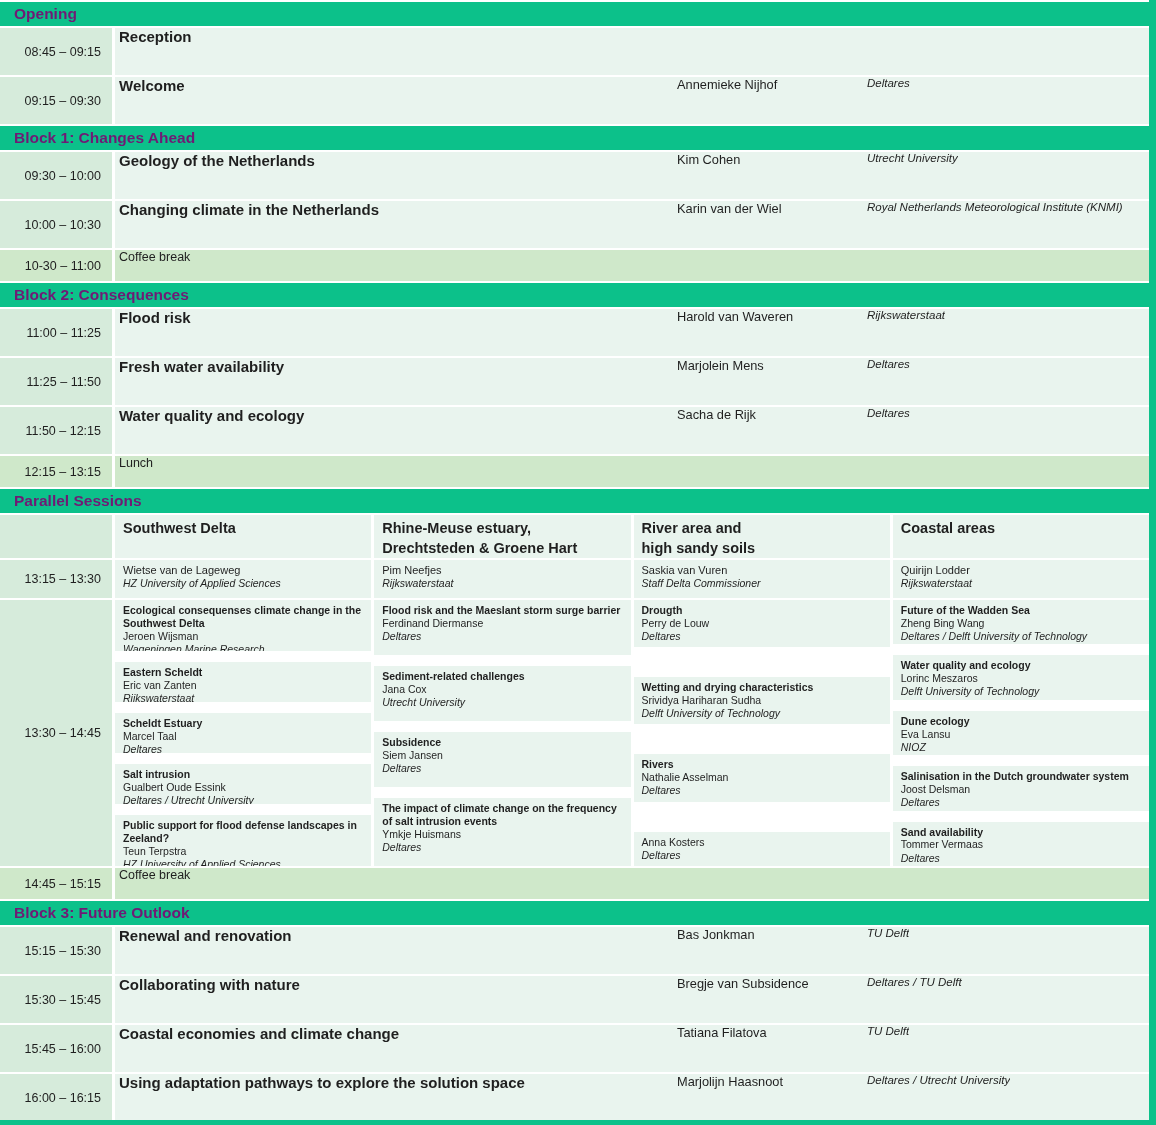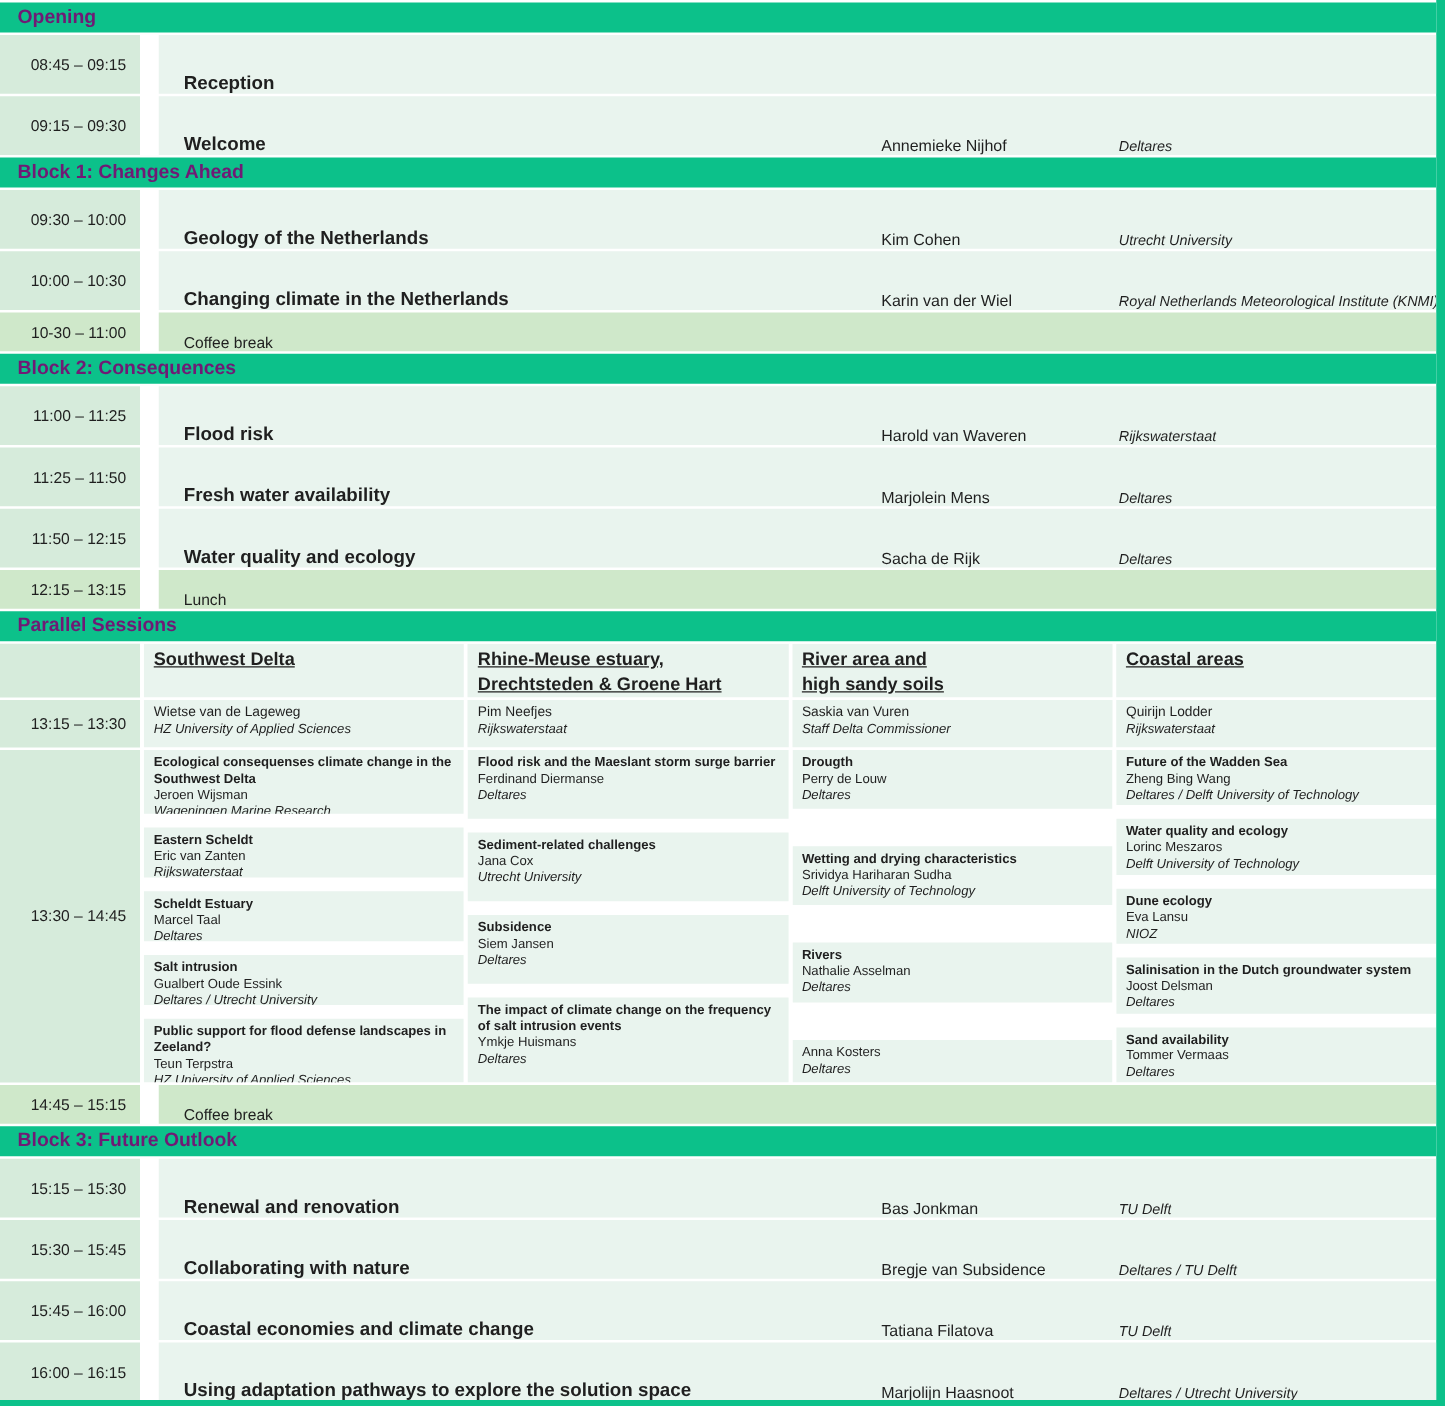--- a/index.html
+++ b/index.html
@@ -9,24 +9,24 @@
     --break:#cfe8ca;
     --ink:#1f1f1f;
   }
   *{margin:0;padding:0;box-sizing:border-box;}
   body{background:#ffffff;font-family:"Liberation Sans",sans-serif;color:var(--ink);}
   .page{width:1156px;height:1125px;background:#ffffff;border-right:7px solid var(--green);
         border-bottom:5px solid var(--green);padding-top:2px;overflow:hidden;}
   .band{height:24px;background:var(--green);color:#701a75;font-weight:bold;font-size:15.5px;
         display:flex;align-items:center;padding-left:14px;margin-bottom:2px;}
   .row{display:flex;gap:3px;margin-bottom:2px;}
-  .h32{height:47px;} .h31{height:31px;} .h30{height:30px;} .h43{height:43px;text-decoration:underline;} .h38{height:38px;border-radius:10px;} .h266{height:266px;}
+  .h32{height:47px;} .h31{height:31px;} .h30{height:30px;} .h43{height:43px;} .h38{height:38px;border-radius:10px;} .h266{height:266px;}
   .time{flex:0 0 112px;background:var(--time);display:flex;align-items:center;justify-content:flex-end;
         padding-right:11px;font-size:12.5px;}
-  .cell{flex:1;background:var(--pale);display:flex;align-items:flex-end;padding-left:20px;overflow:hidden;margin-left:12px;}
+  .cell{flex:1;background:var(--pale);display:flex;align-items:flex-start;padding-left:4px;overflow:hidden;}
   .stitle{width:558px;flex:0 0 558px;font-weight:bold;font-size:15px;white-space:nowrap;overflow:hidden;}
   .speaker{width:190px;flex:0 0 190px;font-size:12.8px;white-space:nowrap;overflow:hidden;}
   .org{font-style:italic;font-size:11.5px;white-space:nowrap;overflow:hidden;}
   .row.break .time,.row.break .cell{background:var(--break);}
   .break-label{font-size:12.5px;}
   
   .pcols{flex:1;display:flex;gap:3px;overflow:hidden;}
   .phead{flex:1 1 0;background:var(--pale);font-weight:bold;font-size:14.5px;line-height:1.35;
          padding:4px 8px;white-space:pre-line;overflow:hidden;}
   .chair-cell{flex:1 1 0;background:var(--pale);padding:3px 8px;overflow:hidden;}

